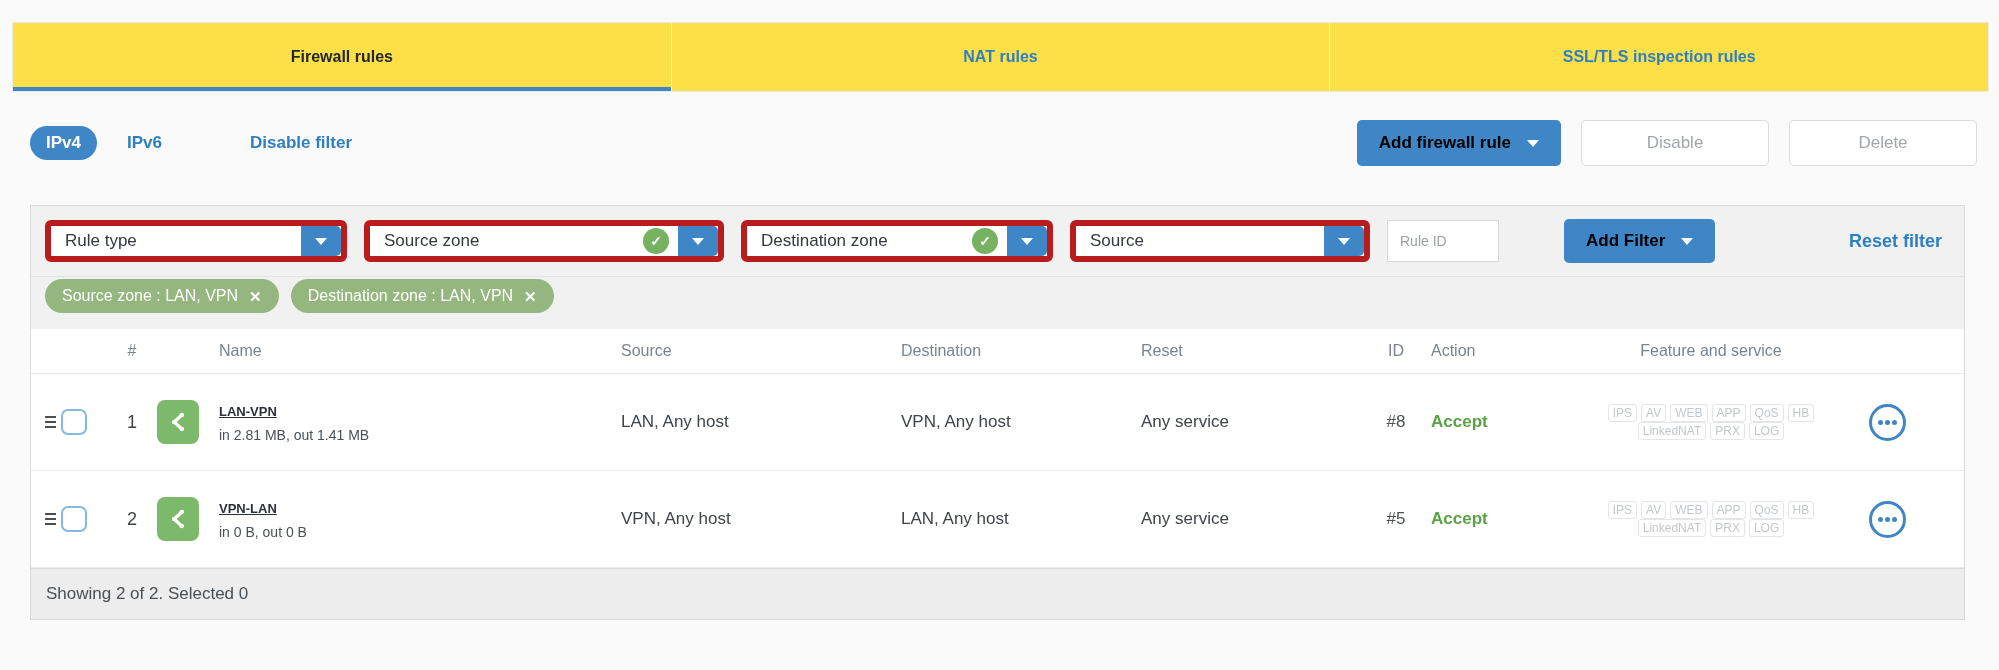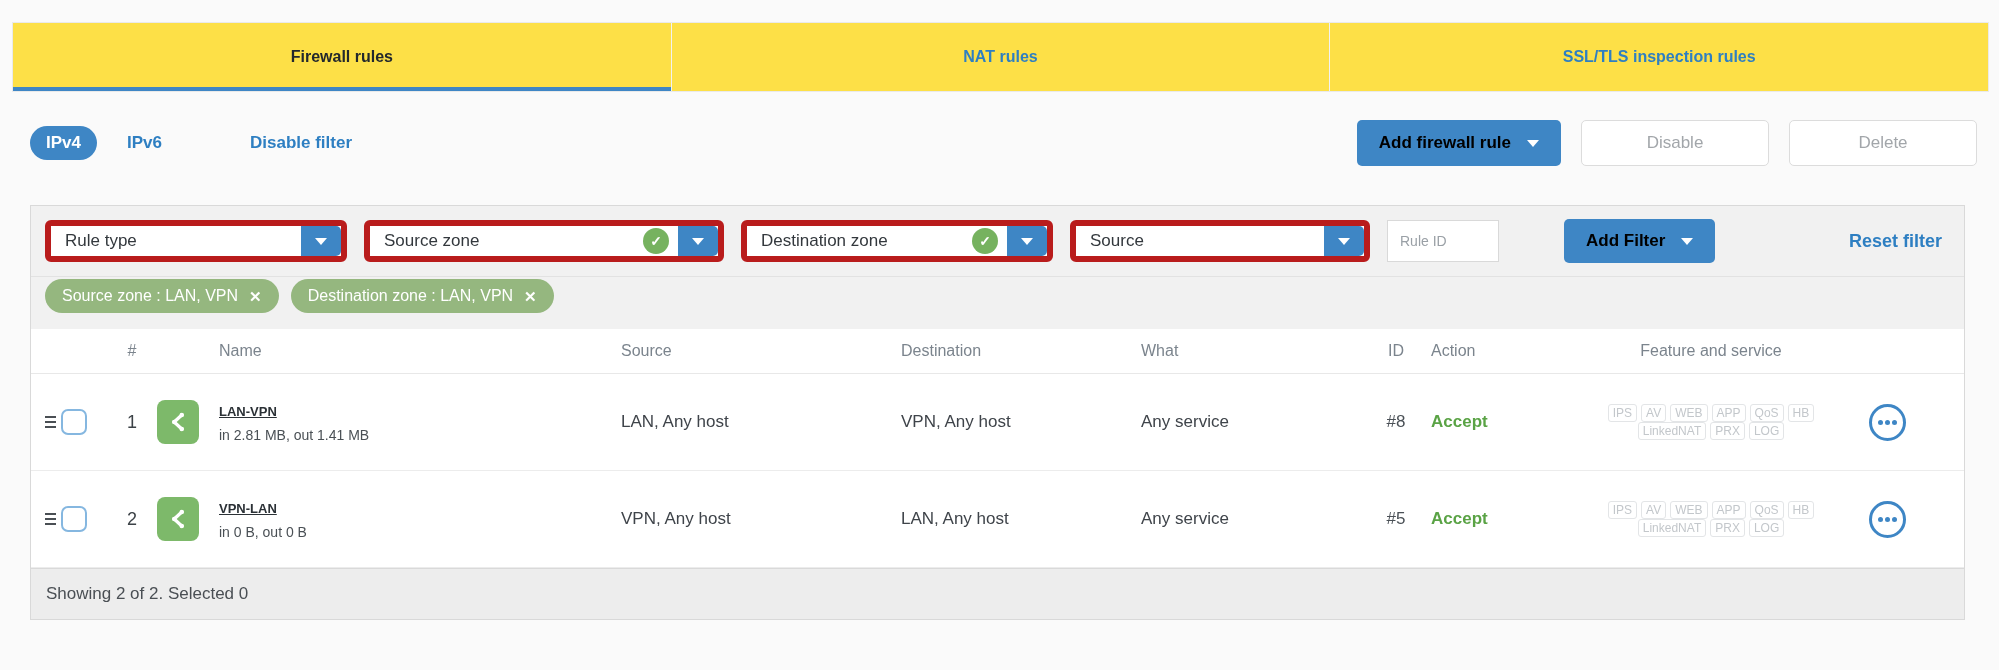--- a/index.html
+++ b/index.html
@@ -169,21 +169,21 @@
   </div>
 
   <div class="grid thead">
     <div></div>
     <div></div>
     <div class="th-center">#</div>
     <div></div>
     <div>Name</div>
     <div>Source</div>
     <div>Destination</div>
-    <div>What</div>
+    <div>Reset</div>
     <div class="th-center">ID</div>
     <div>Action</div>
     <div class="th-center">Feature and service</div>
     <div></div>
   </div>
 
   <div>
     <div class="grid row">
       <div class="handle">
           <i></i>

